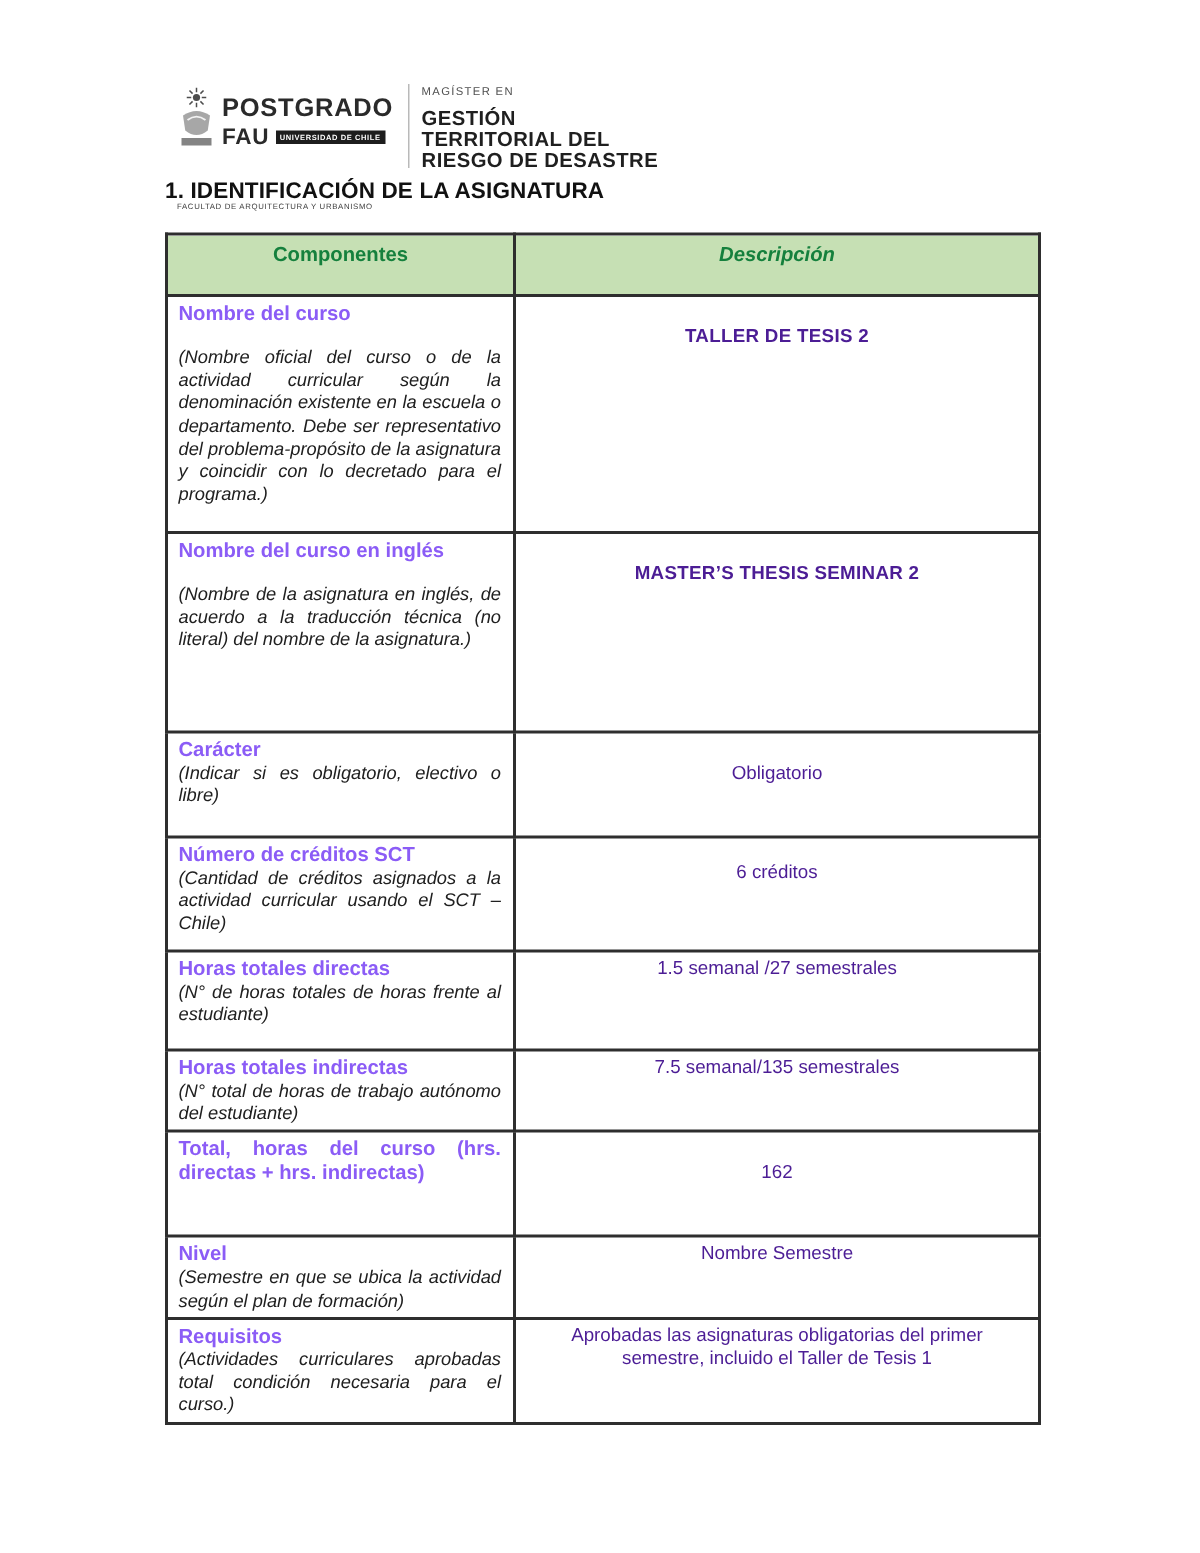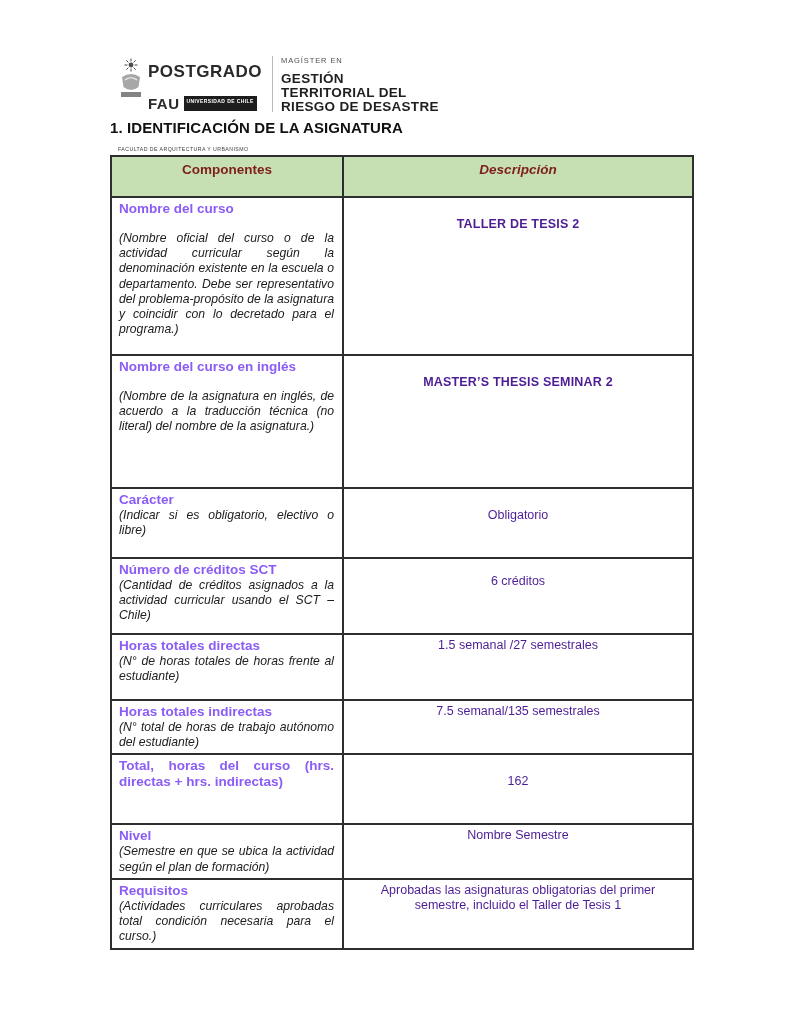--- a/index.html
+++ b/index.html
@@ -34,21 +34,21 @@
   .seal { margin-top: 2px; margin-right: 4px; }
   .logo-text { display: flex; flex-direction: column; }
   .postgrado {
     font-weight: bold;
     font-size: 17px;
     letter-spacing: 0.5px;
     color: #2a2a2a;
     line-height: 17px;
     margin-top: 7px;
   }
-  .fau-row { display: flex; margin-top: 16px; }
+  .fau-row { display: flex; align-items: center; margin-top: 4px; }
   .fau {
     font-weight: bold;
     font-size: 15px;
     letter-spacing: 0.5px;
     color: #2a2a2a;
     line-height: 15px;
   }
   .uch-badge {
     background: #1d1d1d;
     color: #ffffff;
@@ -115,21 +115,21 @@
   th, td {
     border: 2px solid #2e2e2e;
     vertical-align: top;
     overflow: hidden;
   }
   th {
     height: 33px;
     font-size: 13.5px;
     text-align: center;
     padding-top: 5px;
-    color: #7f1d1d;
+    color: #15803d;
   }
   th.desc { font-style: italic; }
 
   td.label-cell {
     padding: 3px 8px 3px 7px;
     text-align: left;
   }
   .lbl {
     font-weight: bold;
     font-size: 13.5px;

